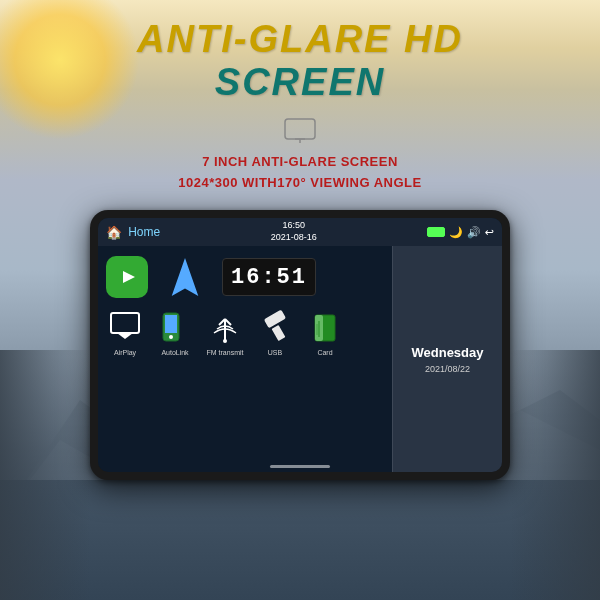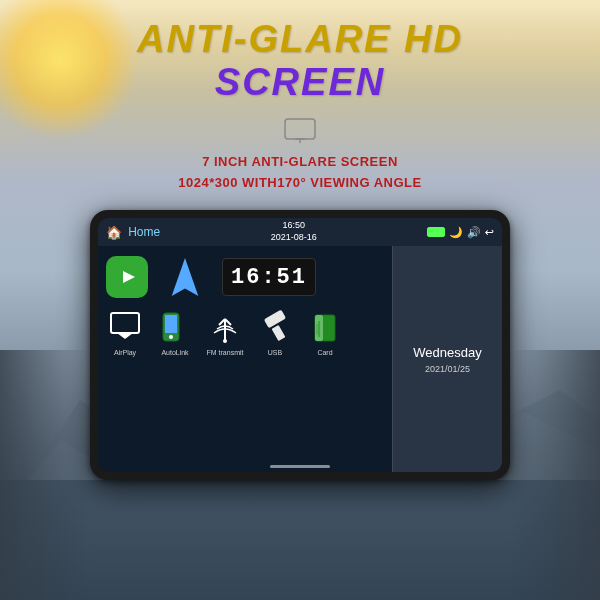--- a/index.html
+++ b/index.html
@@ -57,21 +57,21 @@
       font-weight: 900;
       color: #c8a000;
       letter-spacing: 2px;
       text-shadow: 1px 1px 2px rgba(0,0,0,0.2);
       font-style: italic;
     }
 
     .title-line2 {
       font-size: 38px;
       font-weight: 900;
-      color: #6d28d9;
+      color: #0f766e;
       letter-spacing: 2px;
       text-shadow: 1px 1px 2px rgba(0,0,0,0.2);
       font-style: italic;
     }
 
     
     .monitor-icon {
       position: absolute;
       top: 118px;
       left: 50%;
@@ -257,21 +257,21 @@
       flex-direction: column;
       align-items: center;
       justify-content: center;
       padding: 8px;
       gap: 4px;
     }
 
     .day-label {
       color: #fff;
       font-size: 13px;
-      font-weight: 400;
+      font-weight: 700;
     }
 
     .date-label {
       color: #ccc;
       font-size: 9px;
     }
 
     
     .bottom-icons {
       display: flex;
@@ -486,21 +486,21 @@
             </div>
             <span class="icon-label">Card</span>
           </div>
 
         </div>
 
       </div>
 
       <div class="right-panel">
         <div class="day-label">Wednesday</div>
-        <div class="date-label">2021/01/25</div>
+        <div class="date-label">2021/08/22</div>
       </div>
 
     </div>
 
     <div class="bottom-bar"></div>
 
   </div>
 </div>
 
 <div class="blur-left"></div>

